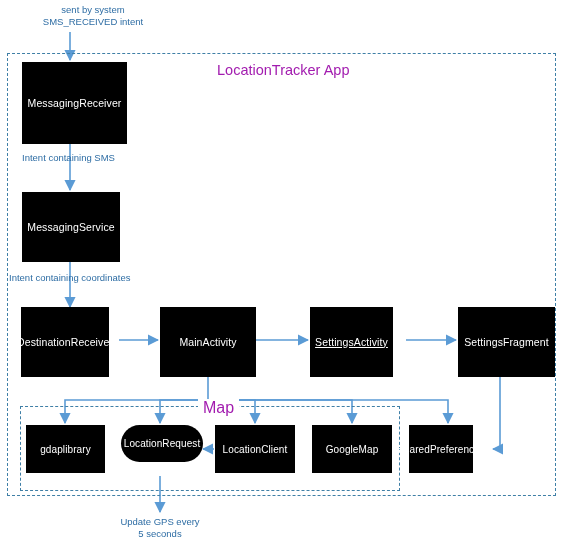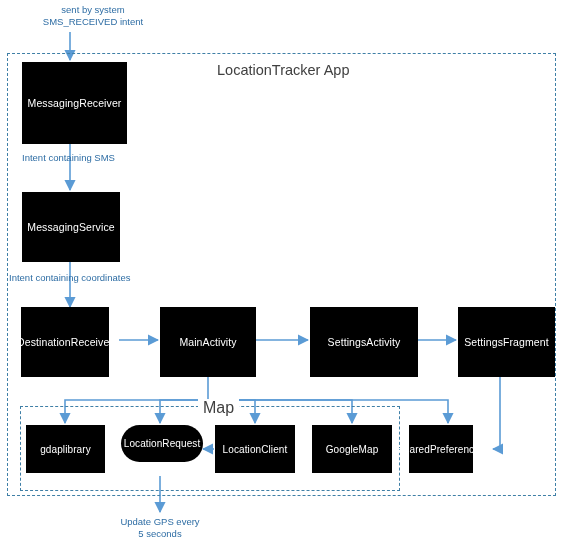--- a/index.html
+++ b/index.html
@@ -37,21 +37,21 @@
   .node.small { font-size: 10px; }
   .group-box {
     position: absolute;
     border: 1.6px dashed #3f7fa6;
     box-sizing: border-box;
     background: transparent;
     z-index: 1;
   }
   .group-label {
     position: absolute;
-    color: #404040;
+    color: #a21caf;
     background: #ffffff;
     padding: 0 5px;
     z-index: 3;
     white-space: nowrap;
   }
   #app-title {
     font-size: 14.5px;
     left: 212px;
     top: 62px;
   }
@@ -123,21 +123,21 @@
 </div>
 
 <div class="node" style="left:21px; top:307px; width:88px; height:70px;">
   <span>DestinationReceiver</span>
 </div>
 
 <div class="node" style="left:160px; top:307px; width:96px; height:70px;">
   <span>MainActivity</span>
 </div>
 
-<div class="node" style="left:310px; top:307px; width:108px; height:70px;">
+<div class="node" style="left:310px; top:307px; width:83px; height:70px;text-decoration:underline;">
   <span>SettingsActivity</span>
 </div>
 
 <div class="node" style="left:458px; top:307px; width:97px; height:70px;">
   <span>SettingsFragment</span>
 </div>
 
 <div class="node small" style="left:26px; top:425px; width:79px; height:48px;">
   <span>gdaplibrary</span>
 </div>

